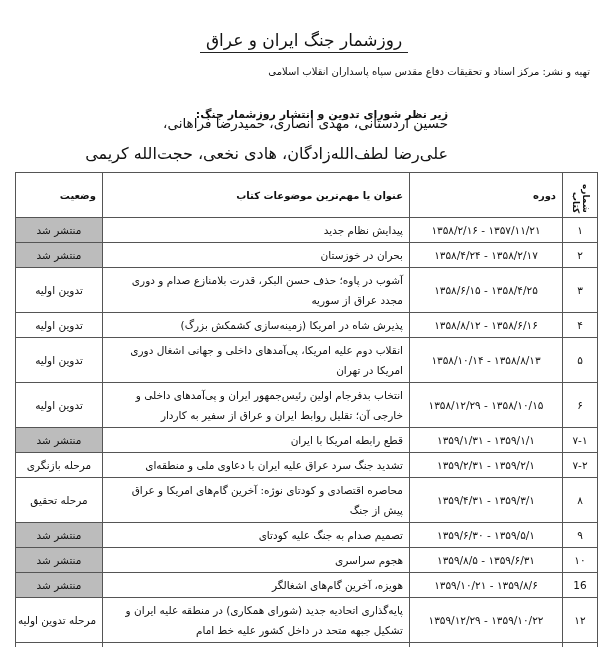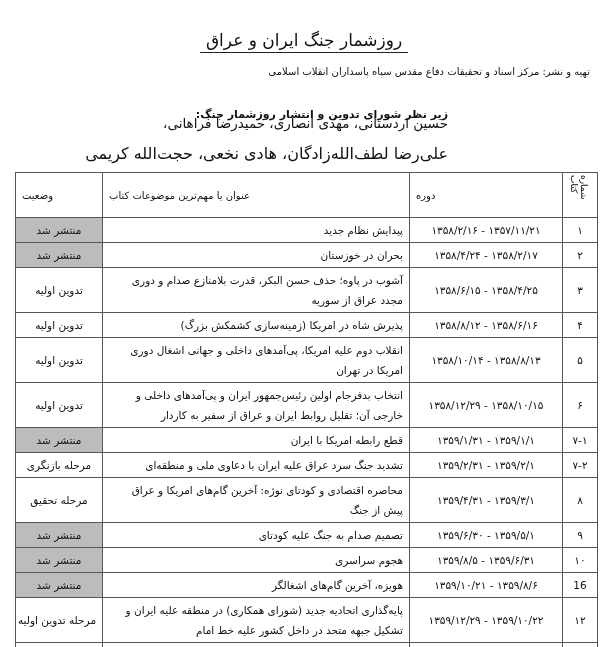--- a/index.html
+++ b/index.html
@@ -25,21 +25,21 @@
     .members2 { top: 144px; right: 160px; left: auto; width: auto; font-size: 16px; }
 
     table.chrono {
       position: absolute; top: 172px; left: 15px; width: 583px;
       border-collapse: collapse; direction: rtl; table-layout: fixed;
       font-size: 10.5px; font-family: "DejaVu Sans", sans-serif;
     }
     table.chrono td, table.chrono th {
       border: 1px solid #555; padding: 2px 6px; vertical-align: middle;
     }
-    table.chrono th { font-weight: normal; height: 38px; text-align: left; font-size: 10px; }
+    table.chrono th { font-weight: bold; height: 38px; text-align: right; font-size: 10px; }
     th.c-num { width: 22px; padding: 0; }
     th.c-period { width: 140px; }
     th.c-status { width: 74px; }
     .num-head {
       writing-mode: vertical-rl; font-size: 9px; line-height: 10px; display: inline-block;
     }
     td.num { text-align: center; }
     td.period { text-align: center; direction: rtl; white-space: nowrap; font-size: 10.5px; }
     td.title-cell { text-align: right; line-height: 20px; }
     td.status { text-align: center; white-space: nowrap; }

